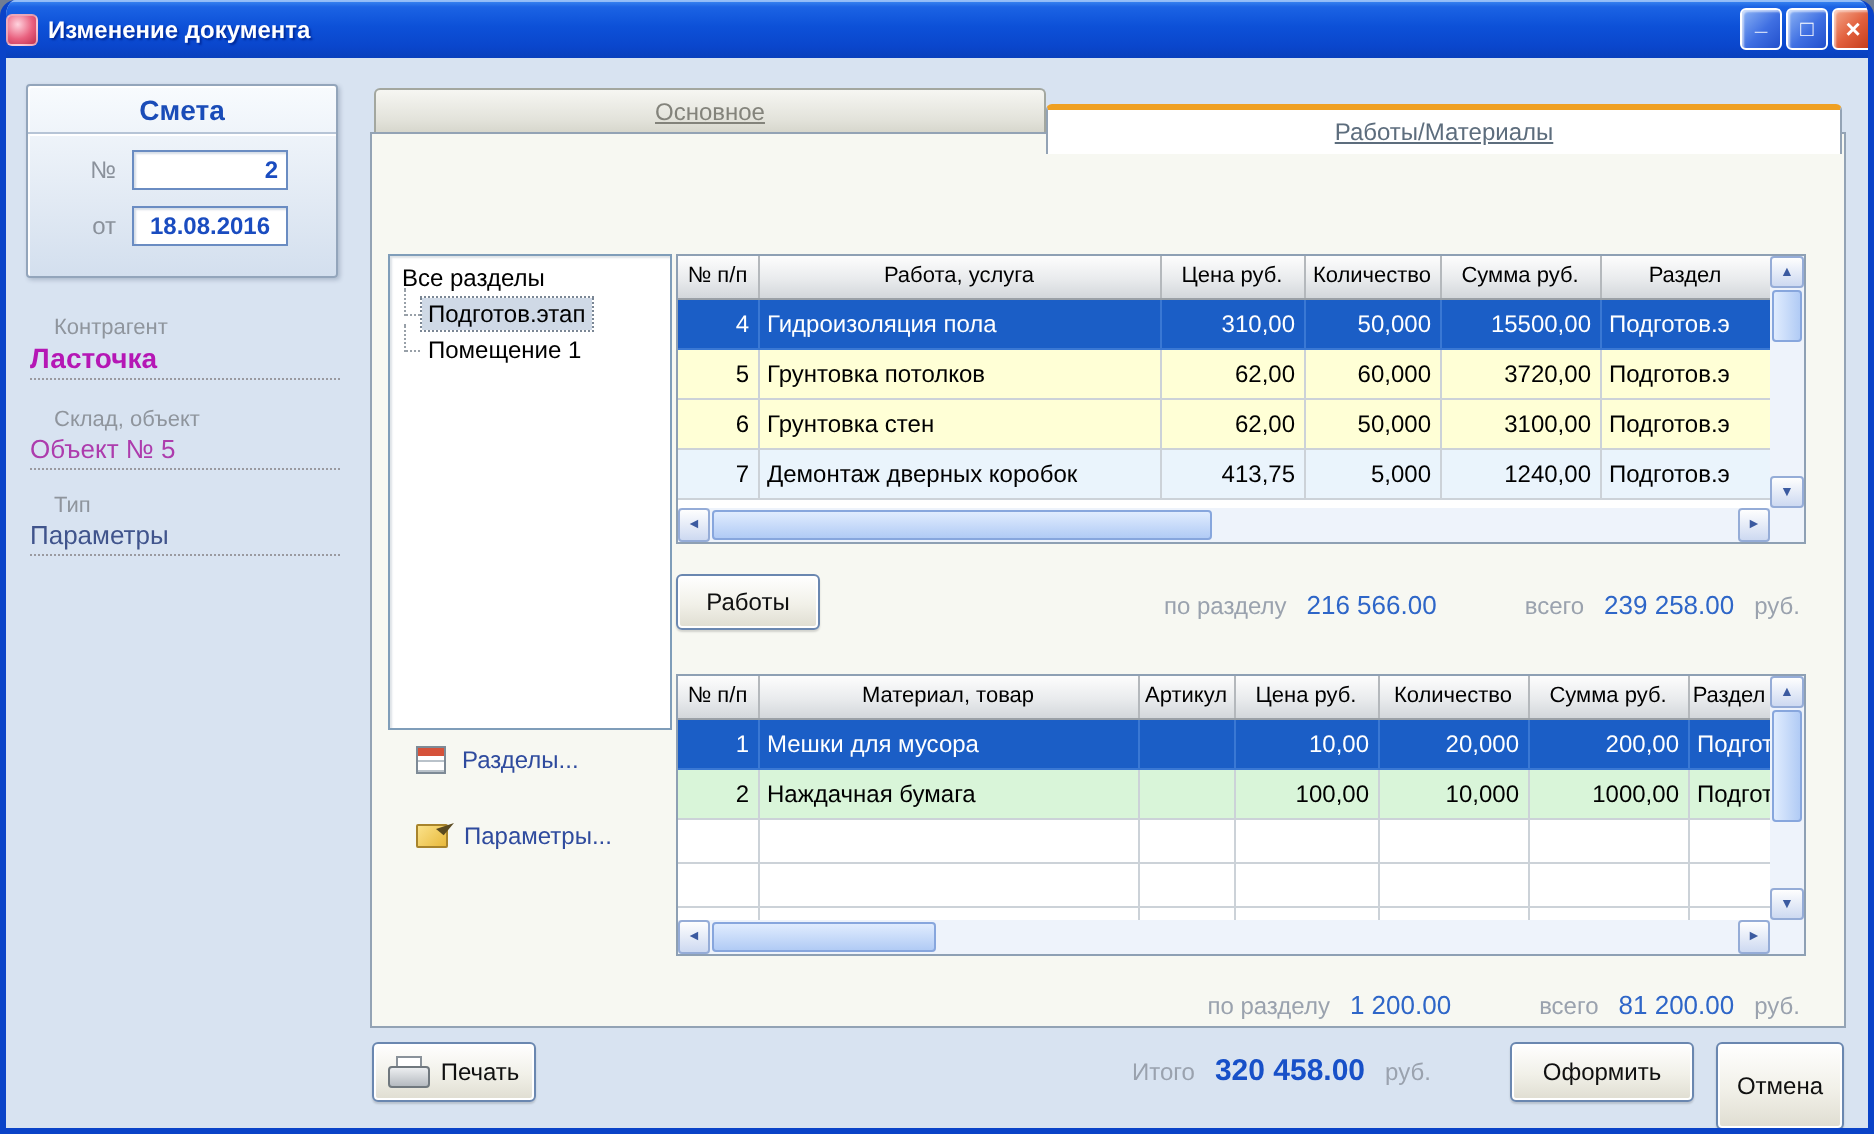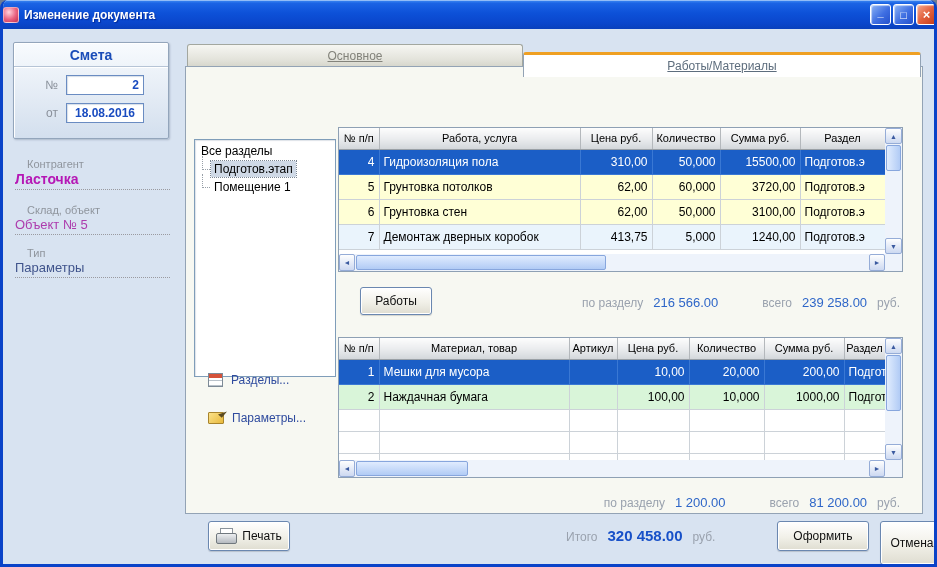--- a/index.html
+++ b/index.html
@@ -56,21 +56,21 @@
   .tab-inactive { left:2px; top:2px; width:336px; height:22px; color:#83837b;
          background:linear-gradient(180deg,#f6f6f2,#e3e3db 70%,#d7d7cd);
          border:1px solid #a3a79f; border-bottom:none; }
   .tab-active { left:338px; top:0; width:398px; height:25px; color:#5d6d7d;
          background:#ffffff; border:1px solid #93a3b5; border-bottom:none;
          border-top:3px solid #efa023; z-index:3;margin-top:10px; }
   .panel-body { position:absolute; left:0; right:0; top:24px; bottom:0;
          background:#f7f8f2; border:1px solid #93a3b5; }
 
   
-  .tree { position:absolute; left:8px; top:72px; width:142px; height:238px;
+  .tree { position:absolute; left:8px; top:60px; width:142px; height:238px;
           background:#fff; border:1px solid #7f9db9; padding:3px 2px; font-size:12px; color:#000;
           box-shadow:inset 1px 1px 1px rgba(120,140,160,.25); }
   .tree-root { padding:1px 2px 1px 4px; width:max-content; }
   .tree-child { position:relative; margin-left:14px; margin-top:2px; padding:1px 3px; width:max-content; }
   .tree-child::before { content:""; position:absolute; left:-9px; top:-5px; height:13px; width:7px;
           border-left:1px dotted #98a0a8; border-bottom:1px dotted #98a0a8; }
   .tree-child.selected { background:#cfd9e6; outline:1px dotted #7a8694; }
 
   
   .grid-wrap { position:absolute; left:152px; display:grid; grid-template-columns:546px 17px;
@@ -102,21 +102,21 @@
   .sb-thumb-v { flex:none; width:15px; margin:1px; background:linear-gradient(90deg,#e0ecfe,#b1cbf5);
       border:1px solid #87a6dd; border-radius:2px; }
   .sb-thumb-h { flex:none; height:15px; margin:1px 0 1px 1px; background:linear-gradient(180deg,#e0ecfe,#b1cbf5);
       border:1px solid #87a6dd; border-radius:2px; }
   .sb-spacer { flex:1; }
 
   
   .xpbtn { position:absolute; display:flex; align-items:center; justify-content:center; gap:6px;
       font-size:12px; color:#101010; background:linear-gradient(180deg,#ffffff,#f1f0e8 55%,#dfddd1);
       border:1px solid #6a87b0; border-radius:3px; box-shadow:inset 0 0 0 1px #fff, 0 1px 1px rgba(0,0,0,.15);
-      cursor:default; font-family:"Liberation Sans",sans-serif;margin-left:22px; }
+      cursor:default; font-family:"Liberation Sans",sans-serif; }
   .btn-works { left:152px; top:220px; width:72px; height:28px; }
   .btn-mats  { left:152px; top:420px; width:86px; height:28px; }
 
   .totals { position:absolute; right:22px; display:flex; align-items:baseline; gap:10px; }
   .totals-works { top:228px; }
   .totals-mats  { top:428px; }
   .t-label { color:#9aa2ae; font-size:12px; }
   .t-value { color:#2e66c8; font-size:13px; }
   .t-gap { margin-left:34px; }
 

